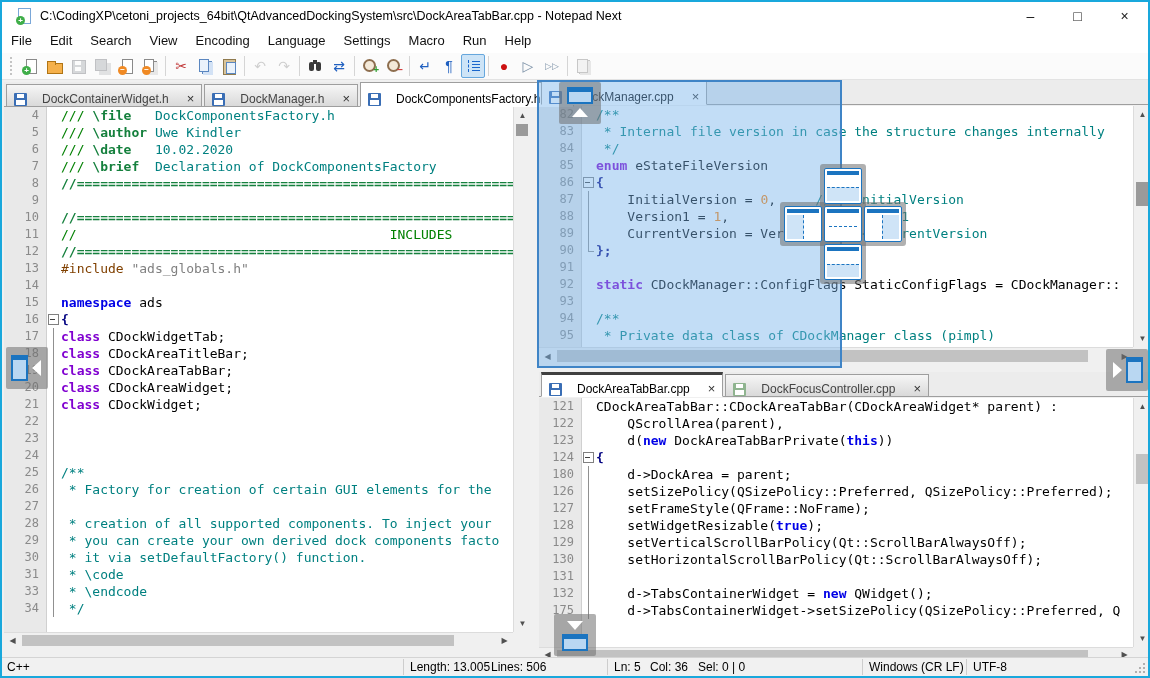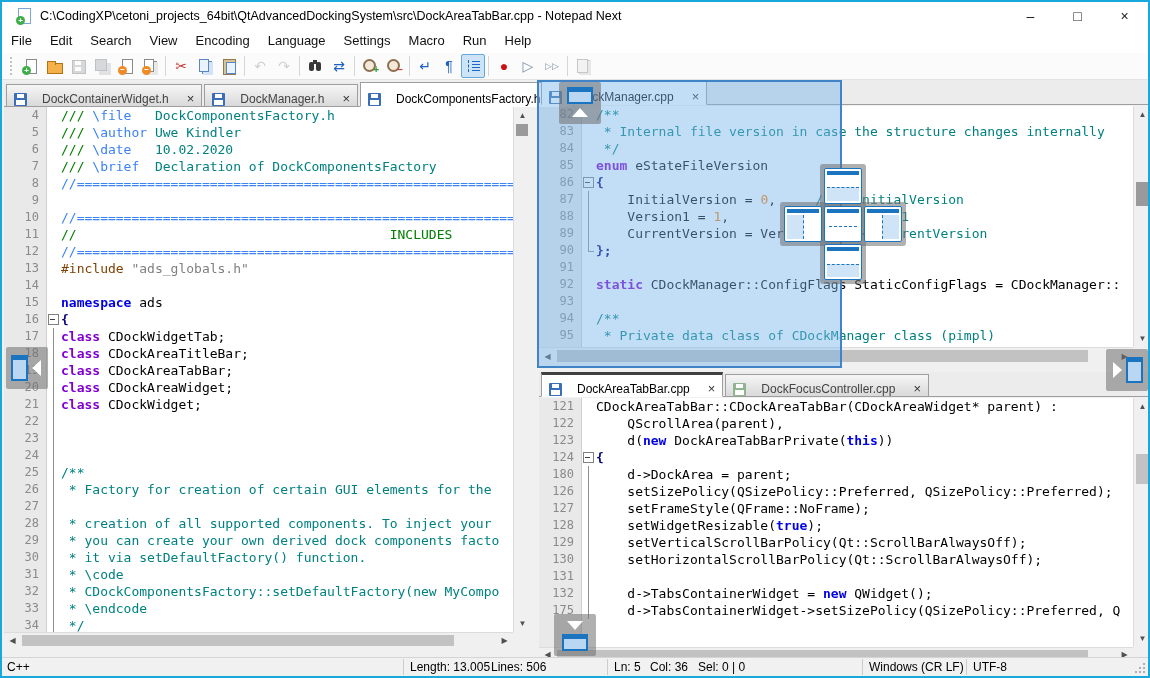--- a/index.html
+++ b/index.html
@@ -65,21 +65,21 @@
   .fold{width:15px;flex:none;position:relative}
   .fold.open::before{content:"";position:absolute;left:2px;top:3px;width:9px;height:9px;border:1px solid #808080;background:#fff;z-index:1}
   .fold.open::after{content:"";position:absolute;left:4px;top:8px;width:5px;height:1px;background:#404040;z-index:2}
   .fold.line::before{content:"";position:absolute;left:7px;top:0;width:1px;height:17px;background:#909090}
   .fold.end::before{content:"";position:absolute;left:7px;top:0;width:1px;height:9px;background:#909090}
   .fold.end::after{content:"";position:absolute;left:7px;top:9px;width:6px;height:1px;background:#909090}
   .txt{font:13px/17px "DejaVu Sans Mono",monospace;color:#000;white-space:pre}
   .tk-k{color:#0000e6;font-weight:bold}
   .tk-t{color:#8000d0;font-weight:bold}
   .tk-c{color:#008000}
-  .tk-cb{color:#3b82f6;font-weight:normal}
+  .tk-cb{color:#15803d;font-weight:bold}
   .tk-d{color:#008080}
   .tk-n{color:#ff8000}
   .tk-p{color:#804000}
   .tk-s{color:#808080}
   .tk-o{color:#000080;font-weight:bold}
   
   .sb{position:absolute;background:#f0f0f0}
   .sb .arr{position:absolute;color:#505050;font-size:8px;line-height:17px;width:17px;text-align:center}
   .sb .thumb{position:absolute;background:#c2c2c2}
   .sb .thumb.dark{background:#9a9a9a}
@@ -372,25 +372,20 @@
           <span class="ln">30</span>
           <span class="fold line"></span>
           <span class="txt"><span class="tk-d"> * it via setDefaultFactory() function.</span></span>
         </div>
         <div class="line">
           <span class="ln">31</span>
           <span class="fold line"></span>
           <span class="txt"><span class="tk-d"> * \code</span></span>
         </div>
         <div class="line">
-          <span class="ln">32</span>
-          <span class="fold line"></span>
-          <span class="txt"><span class="tk-d"> * CDockComponentsFactory::setDefaultFactory(new MyCompo</span></span>
-        </div>
-        <div class="line">
           <span class="ln">33</span>
           <span class="fold line"></span>
           <span class="txt"><span class="tk-d"> * \endcode</span></span>
         </div>
         <div class="line">
           <span class="ln">34</span>
           <span class="fold line"></span>
           <span class="txt"><span class="tk-d"> */</span></span>
         </div>
       </div>

